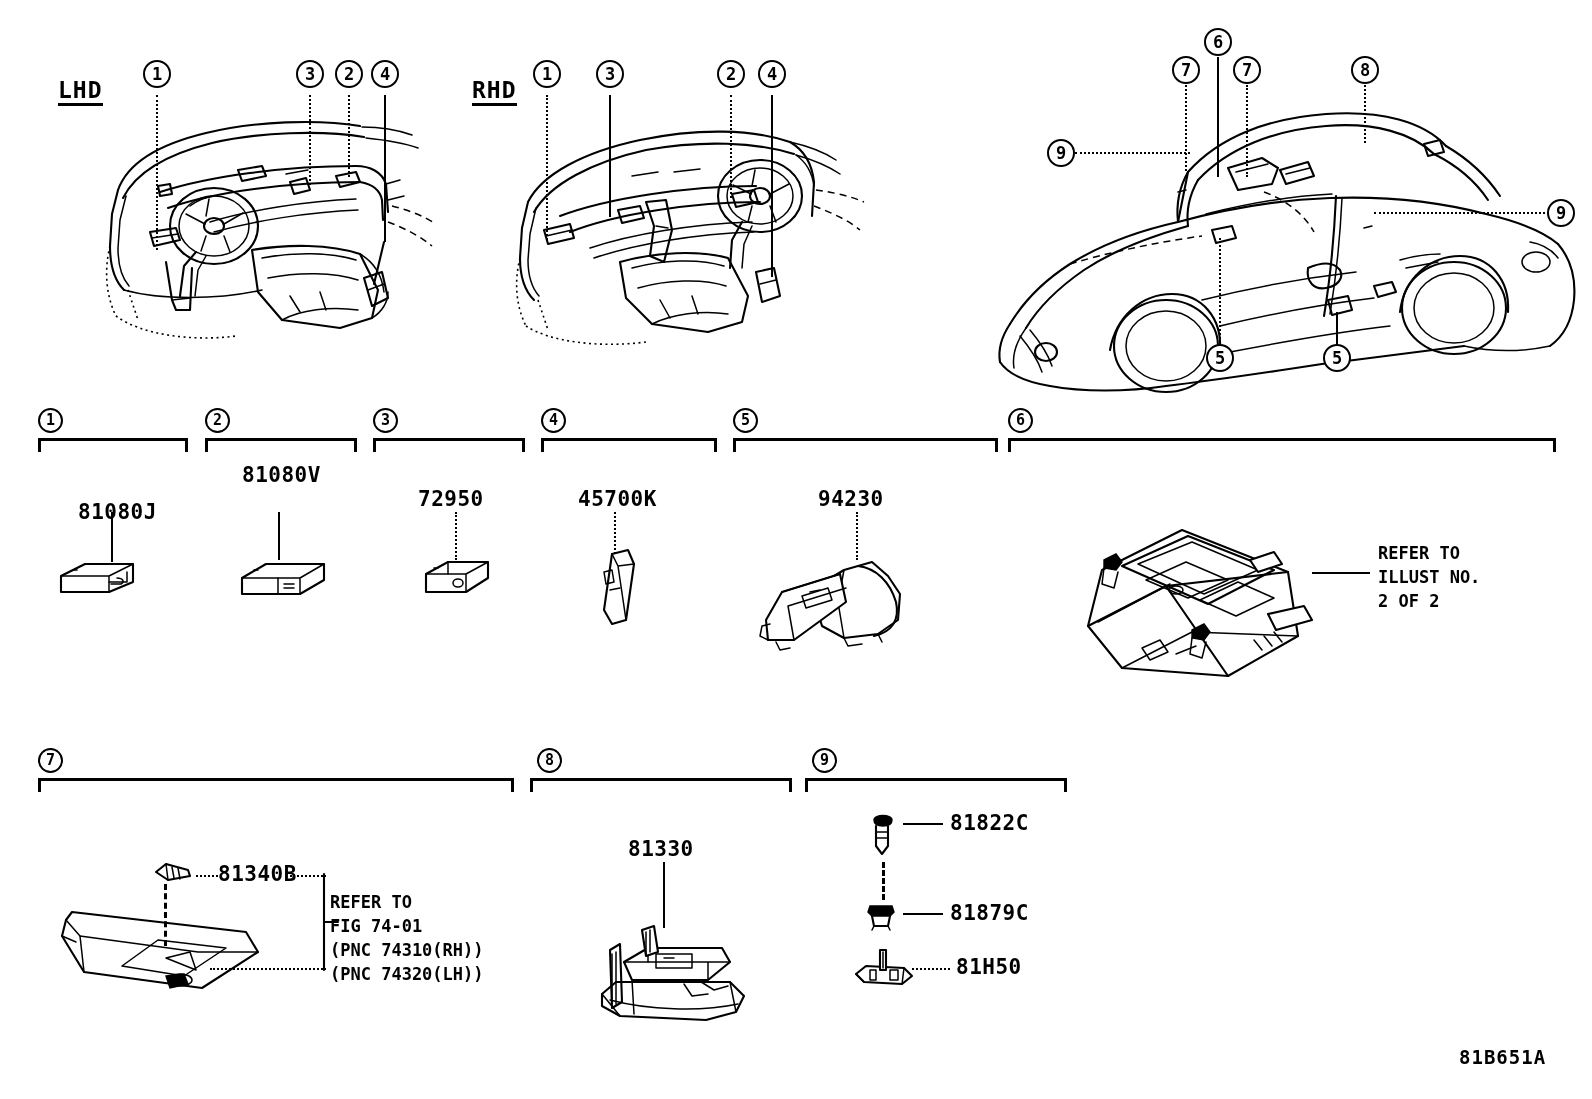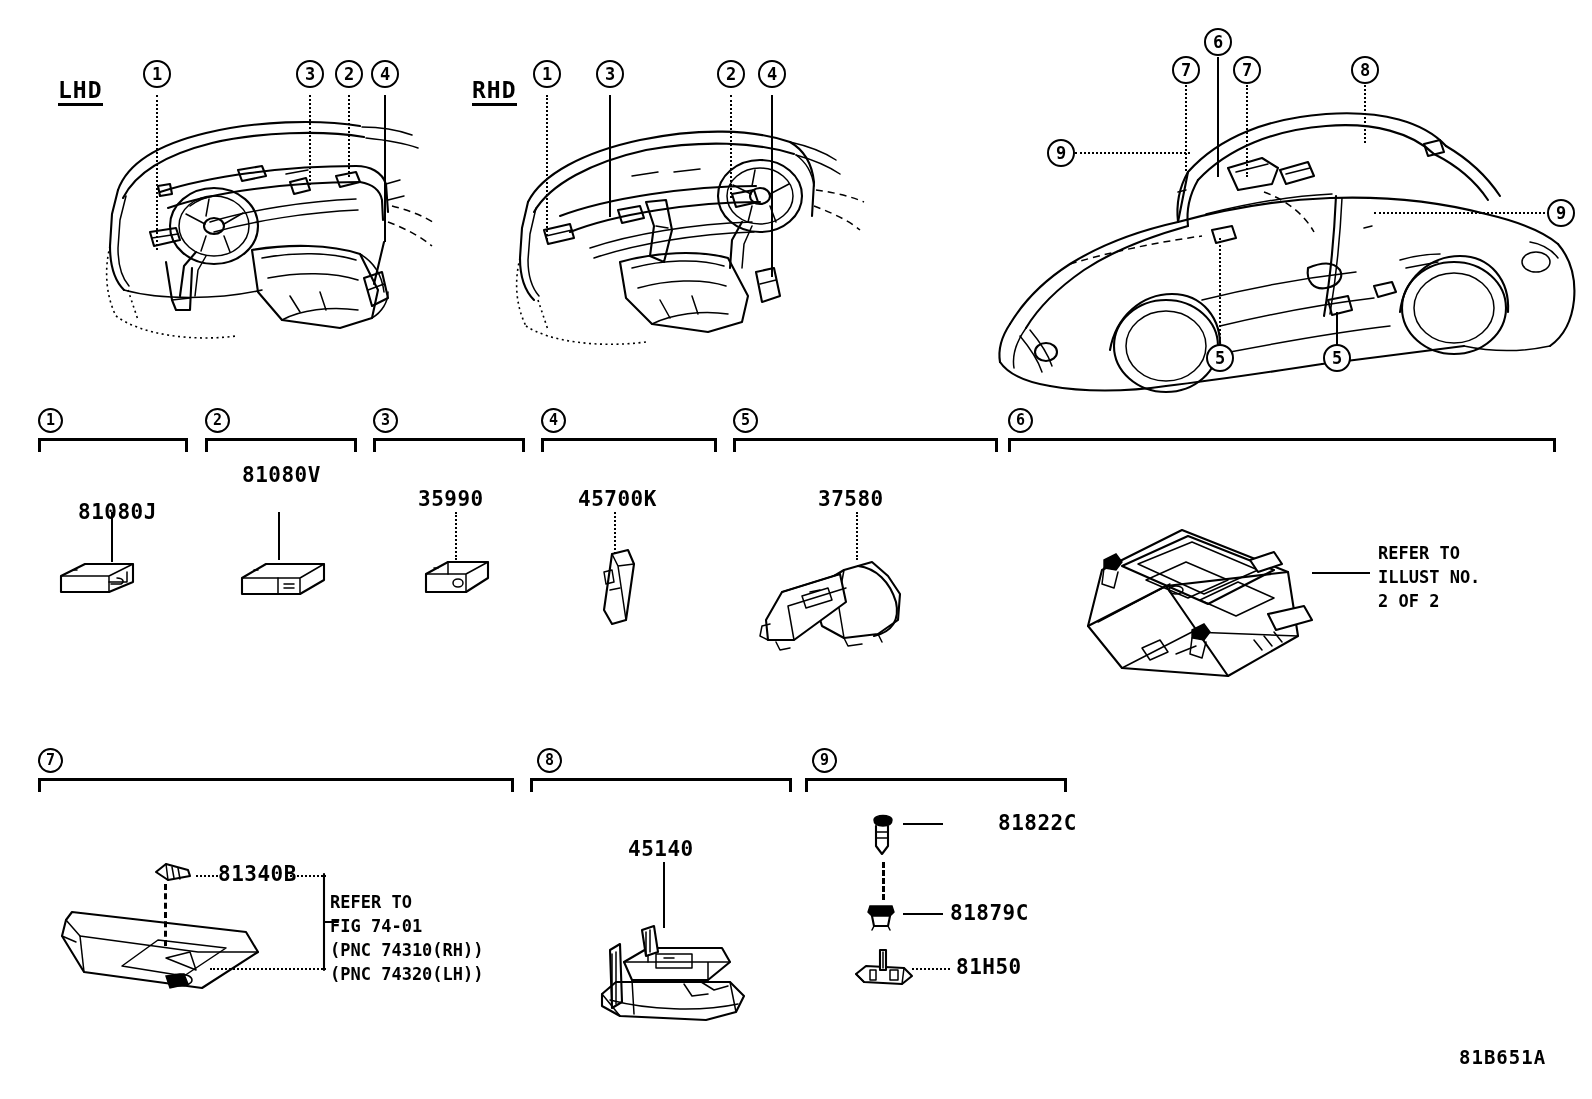--- a/index.html
+++ b/index.html
@@ -414,40 +414,40 @@
   <div class="abs part-no" style="left:242px;top:464px;">81080V</div>
   <div class="abs lead-v-sol" style="left:278px;top:512px;height:48px;"></div>
   <svg class="abs" style="left:238px;top:548px;" width="100" height="60">
     <path class="fillwht" d="M4 30 L28 16 L86 16 L86 32 L62 46 L4 46 Z"></path>
     <path class="ln-thin" d="M4 30 L62 30 L62 46 M62 30 L86 16"></path>
     <path class="ln-thin" d="M40 30 L40 46"></path>
     <path class="ln-thin" d="M46 36 L56 36 M46 40 L56 40"></path>
     <path class="ln-thin" d="M16 22 L20 22"></path>
   </svg>
 
-  <div class="abs part-no" style="left:418px;top:488px;">35990</div>
+  <div class="abs part-no" style="left:418px;top:488px;">72950</div>
   <div class="abs lead-v-dot" style="left:455px;top:512px;height:48px;"></div>
   <svg class="abs" style="left:418px;top:548px;" width="90" height="58">
     <path class="fillwht" d="M8 26 L30 14 L70 14 L70 30 L48 44 L8 44 Z"></path>
     <path class="ln-thin" d="M8 26 L48 26 L48 44 M48 26 L70 14"></path>
     <path class="ln-thin" d="M30 14 L30 26"></path>
     <ellipse class="ln-thin" cx="40" cy="35" rx="5" ry="4"></ellipse>
     <path class="ln-thin" d="M16 20 L20 20"></path>
   </svg>
 
   <div class="abs part-no" style="left:578px;top:488px;">45700K</div>
   <div class="abs lead-v-dot" style="left:614px;top:512px;height:42px;"></div>
   <svg class="abs" style="left:590px;top:548px;" width="68" height="82">
     <path class="fillwht" d="M22 6 L38 2 L44 16 L36 72 L22 76 L14 62 Z"></path>
     <path class="ln-thin" d="M22 6 L28 18 L36 72 M28 18 L44 16"></path>
     <path class="ln-thin" d="M14 24 L22 22 L24 34 L16 36 Z"></path>
     <path class="ln-thin" d="M20 42 L30 40"></path>
   </svg>
 
-  <div class="abs part-no" style="left:818px;top:488px;">37580</div>
+  <div class="abs part-no" style="left:818px;top:488px;">94230</div>
   <div class="abs lead-v-dot" style="left:856px;top:512px;height:48px;"></div>
   <svg class="abs" style="left:748px;top:548px;" width="180" height="110">
 
     <path class="fillwht" d="M96 22 L124 14 L140 28 L152 46 L150 72 L130 86 L96 90 L74 78 L68 58 L76 34 Z"></path>
     <path class="ln" d="M110 18 C128 20 142 34 148 54 C152 72 144 84 126 88"></path>
     <path class="ln-thin" d="M96 22 L90 54 L96 90"></path>
 
     <path class="fillwht" d="M18 72 L34 44 L92 26 L98 54 L46 92 L20 92 Z"></path>
     <path class="ln-thin" d="M34 44 L92 26 M46 92 L40 58 L98 40"></path>
     <path class="ln-thin" d="M54 48 L80 40 L84 52 L58 60 Z"></path>
@@ -525,21 +525,21 @@
   <svg class="abs" style="left:300px;top:868px;" width="40" height="112">
     <path class="ln" d="M24 6 L24 102"></path>
     <path class="ln" d="M24 54 L38 54"></path>
   </svg>
   <div class="abs lead-h-dot" style="left:210px;top:968px;width:116px;"></div>
   <div class="abs refer-text" style="left:330px;top:890px;">REFER TO
 FIG 74-01
 (PNC 74310(RH))
 (PNC 74320(LH))</div>
 
-  <div class="abs part-no" style="left:628px;top:838px;">45140</div>
+  <div class="abs part-no" style="left:628px;top:838px;">81330</div>
   <div class="abs lead-v-sol" style="left:663px;top:862px;height:66px;"></div>
   <svg class="abs" style="left:588px;top:918px;" width="180" height="110">
 
     <path class="fillwht" d="M14 76 L28 64 L142 64 L156 78 L148 94 L118 102 L32 98 L14 88 Z"></path>
     <path class="ln-thin" d="M14 76 L32 98 M142 64 L148 94"></path>
     <path class="ln-thin" d="M22 82 C60 92 112 94 150 86"></path>
 
     <path class="fillwht" d="M36 44 L60 30 L134 30 L142 44 L120 62 L44 62 Z"></path>
     <path class="ln-thin" d="M36 44 L120 44 L120 62 M120 44 L142 44"></path>
     <path class="ln-thin" d="M60 30 L60 44"></path>
@@ -556,21 +556,21 @@
     <path class="ln-thin" d="M96 66 L104 78 L120 76"></path>
     <path class="ln-thin" d="M44 62 L46 96"></path>
   </svg>
 
   <svg class="abs" style="left:866px;top:810px;" width="40" height="50">
     <path class="fillblk" d="M8 10 C8 4 26 4 26 10 C26 14 22 16 17 16 C12 16 8 14 8 10 Z"></path>
     <path class="ln" d="M10 16 L10 36 L16 44 L22 36 L22 16"></path>
     <path class="ln-thin" d="M10 22 L22 22 M10 28 L22 28"></path>
   </svg>
   <div class="abs lead-h-sol" style="left:903px;top:823px;width:40px;"></div>
-  <div class="abs part-no" style="left:950px;top:812px;margin-left:48px;">81822C</div>
+  <div class="abs part-no" style="left:950px;top:812px;">81822C</div>
 
   <div class="abs lead-v-dash" style="left:882px;top:862px;height:38px;"></div>
 
   <svg class="abs" style="left:860px;top:898px;" width="48" height="34">
     <path class="fillblk" d="M10 8 L32 8 L34 14 L30 18 L12 18 L8 14 Z"></path>
     <path class="ln" d="M12 18 L14 28 L28 28 L30 18"></path>
     <path class="ln-thin" d="M16 10 L18 16 M22 10 L24 16 M27 10 L28 16"></path>
     <path class="ln-thin" d="M14 28 L12 32 M28 28 L30 32"></path>
   </svg>
   <div class="abs lead-h-sol" style="left:903px;top:913px;width:40px;"></div>

